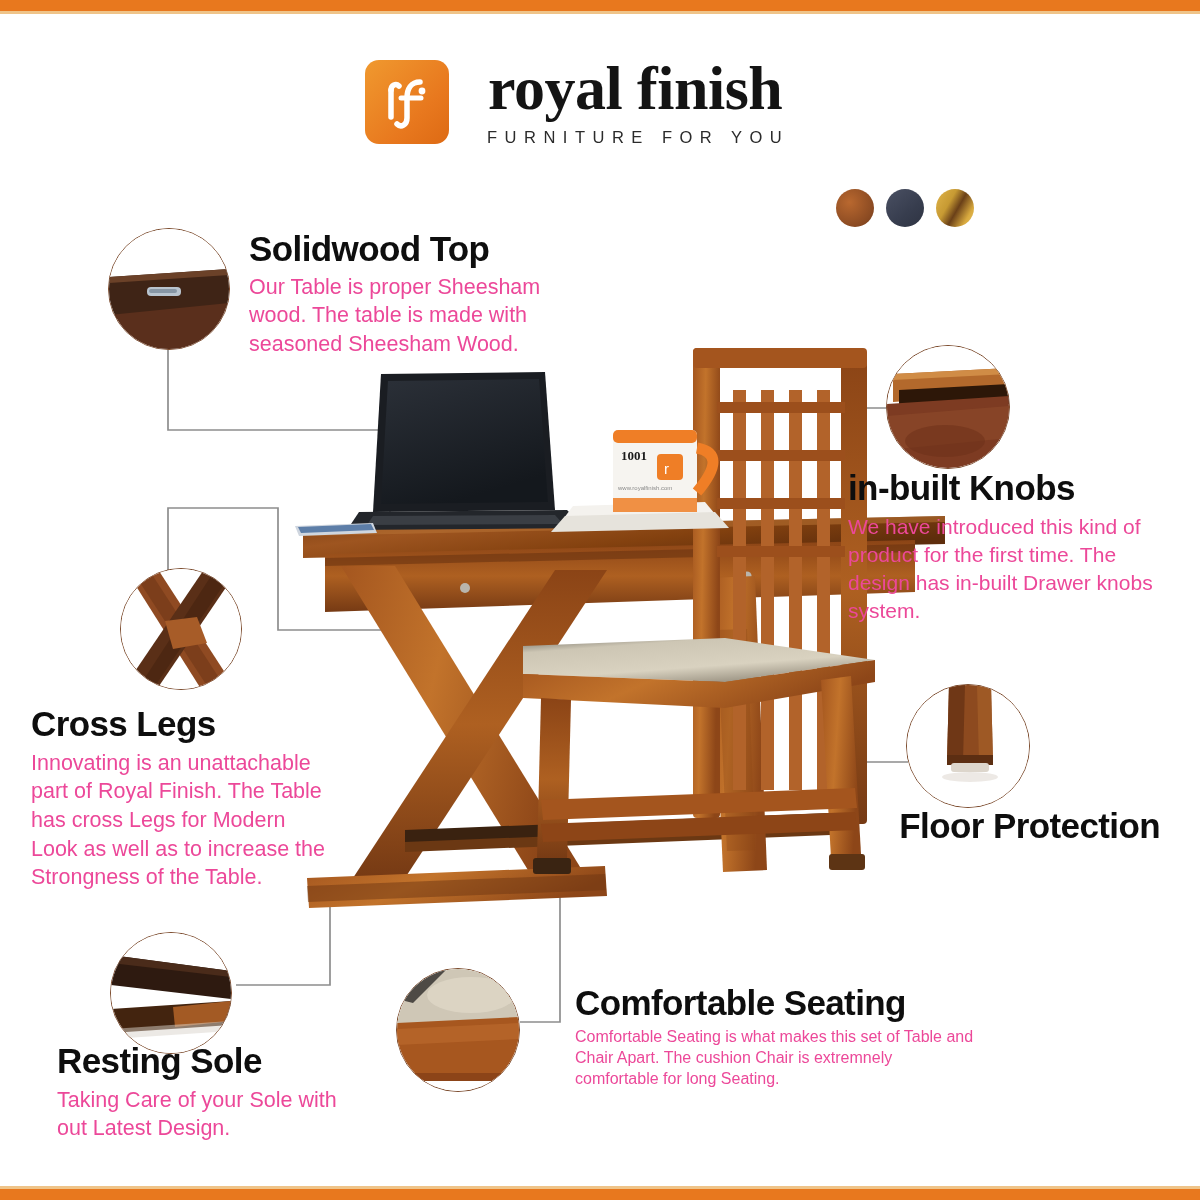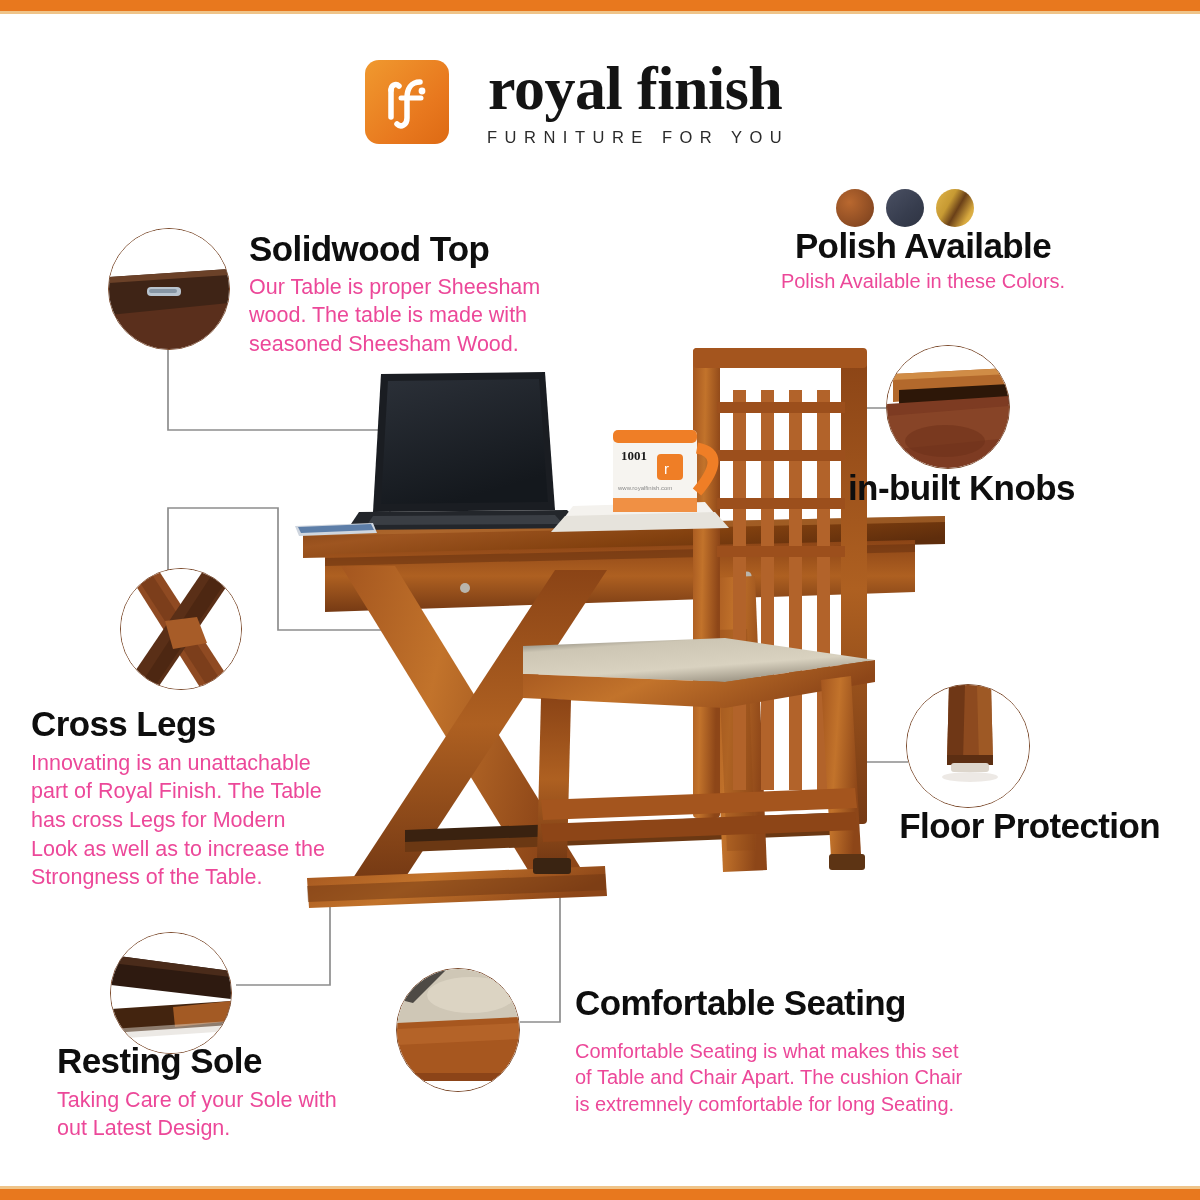--- a/index.html
+++ b/index.html
@@ -81,21 +81,21 @@
   .blk-floor{position:absolute;left:845px;top:808px;width:315px;text-align:right;}
   .blk-floor .f-title{font-size:35px;}
   .blk-floor .f-body{font-size:21px;margin-top:5px;}
 
   .blk-sole{position:absolute;left:57px;top:1043px;width:300px;}
   .blk-sole .f-title{font-size:35px;}
   .blk-sole .f-body{font-size:21.5px;margin-top:6px;}
 
   .blk-seating{position:absolute;left:575px;top:985px;width:400px;}
   .blk-seating .f-title{font-size:35px;}
-  .blk-seating .f-body{font-size:20px;margin-top:16px;}
+  .blk-seating .f-body{font-size:16px;margin-top:4px;}
 </style>
 </head>
 <body>
 
 <div class="page">
 
   <div class="border-top"></div>
   <div class="border-top-hair"></div>
   <div class="border-bottom-hair"></div>
   <div class="border-bottom"></div>
@@ -248,38 +248,35 @@
   <div class="blk-solidwood">
     <div class="f-title">Solidwood Top</div>
     <div class="f-body">Our Table is proper Sheesham wood. The table is made with seasoned Sheesham Wood.</div>
   </div>
 
   <div class="swatches">
     <div class="swatch" style="background:radial-gradient(circle at 35% 35%,#b9682f,#8a4a22 70%,#6d3818);"></div>
     <div class="swatch" style="background:linear-gradient(140deg,#4a5063,#373d4e 60%,#2e3342);"></div>
     <div class="swatch" style="background:linear-gradient(120deg,#e0b44a 0%,#c79a33 35%,#6a4018 55%,#d8a93e 80%,#e8c768 100%);"></div>
   </div>
-  <div class="blk-polish">
-    <div class="f-title">Polish Available</div>
-    <div class="f-body">Polish Available in these Colors.</div>
-  </div>
 
   <div class="circle" style="left:886px;top:345px;width:122px;height:122px;">
     <svg width="122" height="122" viewBox="0 0 122 122">
       <rect width="122" height="122" fill="#ffffff"></rect>
       <polygon points="6,28 122,22 122,48 6,56" fill="#b3692c"></polygon>
       <polygon points="6,28 122,22 122,28 6,34" fill="#d08c46"></polygon>
       <polygon points="12,44 122,38 122,58 12,62" fill="#2d1708"></polygon>
       <polygon points="0,58 122,50 122,122 0,122" fill="#7d3b22"></polygon>
       <polygon points="0,70 122,60 122,92 0,104" fill="#8e4b2c" opacity="0.6"></polygon>
       <ellipse cx="58" cy="95" rx="40" ry="16" fill="#6d3119" opacity="0.55"></ellipse>
     </svg>
   </div>
   <div class="blk-knobs">
     <div class="f-title">in-built Knobs</div>
+    <div class="f-body">We have introduced this kind of product for the first time. The design has in-built Drawer knobs system.</div>
   </div>
 
   <div class="circle" style="left:120px;top:568px;width:120px;height:120px;">
     <svg width="120" height="120" viewBox="0 0 120 120">
       <rect width="120" height="120" fill="#ffffff"></rect>
       <polygon points="8,6 38,2 112,116 80,120" fill="#8f4a22"></polygon>
       <polygon points="14,6 30,4 104,118 88,120" fill="#6d3516" opacity="0.55"></polygon>
       <polygon points="82,2 112,8 36,120 6,114" fill="#5a2f17"></polygon>
       <polygon points="92,4 108,8 32,120 18,118" fill="#45230f" opacity="0.6"></polygon>
       <polygon points="44,52 76,48 86,74 52,80" fill="#a75c28"></polygon>

